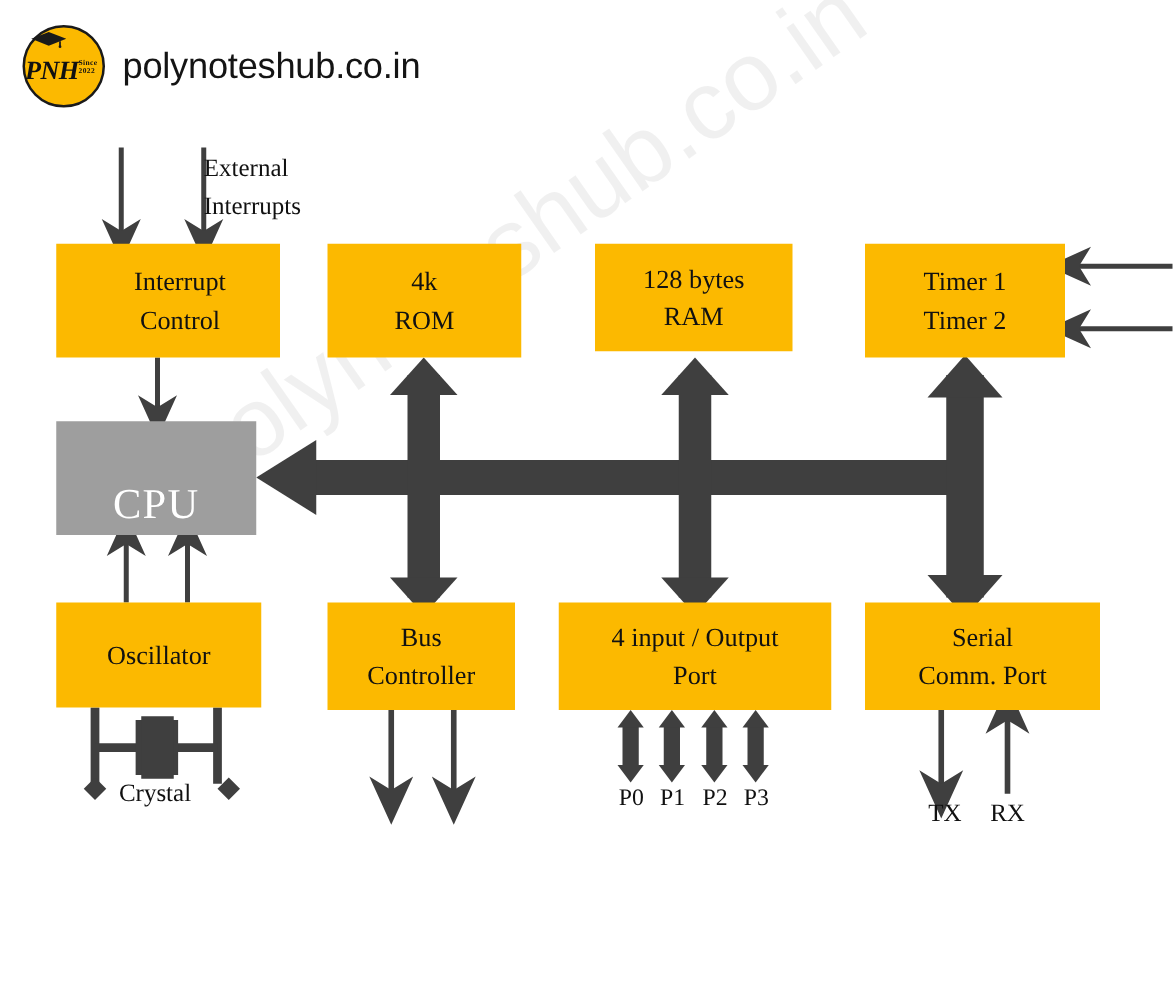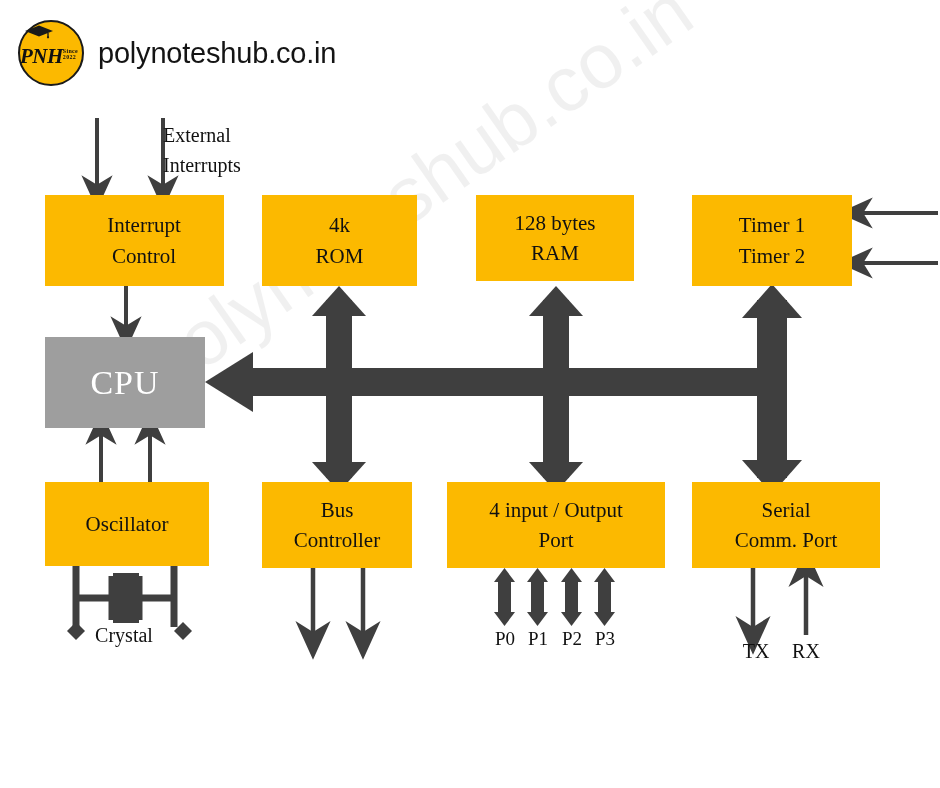--- a/index.html
+++ b/index.html
@@ -40,21 +40,21 @@
     transform:rotate(-35deg);transform-origin:left center;
     white-space:nowrap;pointer-events:none;user-select:none;
   }
 
   
   .blk{
     position:absolute;background:#fcb900;color:#111;
     display:flex;align-items:center;justify-content:center;text-align:center;
     font-size:21px;line-height:1.45;
   }
-  .blk.cpu{background:#9e9e9e;color:#ffffff;font-size:34px;letter-spacing:1px;}
+  .blk.cpu{background:#9e9e9e;color:#ffffff;font-size:34px;letter-spacing:1px;align-items:flex-end;}
 
   
   .lbl{position:absolute;font-size:20px;color:#111;white-space:nowrap;}
   .lbl.center{transform:translateX(-50%);}
   .lbl.small{font-size:19px;}
 
   svg{overflow:visible;display:block;}
 </style>
 </head>
 <body>

